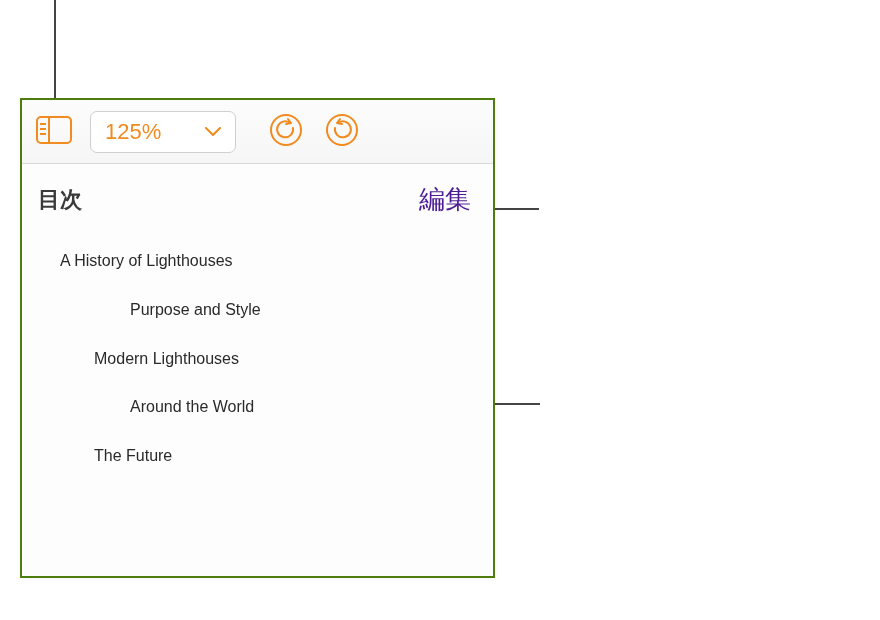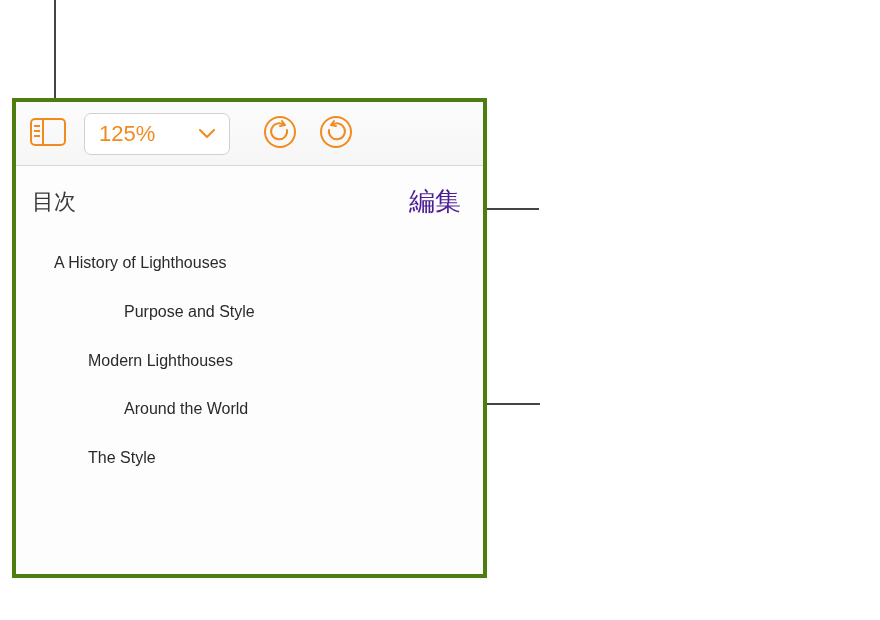--- a/index.html
+++ b/index.html
@@ -9,26 +9,26 @@
     }
     body {
       font-family: -apple-system, BlinkMacSystemFont, "Helvetica Neue", Arial, sans-serif;
       background: #fff;
       width: 880px;
       height: 620px;
       position: relative;
     }
     .window {
       position: absolute;
-      left: 12px;
+      left: 20px;
       top: 98px;
       width: 475px;
       height: 480px;
       background: #fdfdfd;
-      border: 4px solid #4d7c0f;
+      border: 2px solid #4d7c0f;
       box-shadow: 0 1px 3px rgba(0,0,0,0.05);
     }
     .toolbar {
       height: 64px;
       background: linear-gradient(to bottom, #fcfcfc, #f6f6f6);
       border-bottom: 1px solid #d8d8d8;
       display: flex;
       align-items: center;
       padding: 0 10px;
       gap: 14px;
@@ -84,21 +84,21 @@
     }
     .toc-header {
       display: flex;
       align-items: center;
       justify-content: space-between;
       padding: 0 22px 12px 16px;
     }
     .toc-title {
       font-size: 22px;
       color: #3a3a3a;
-      font-weight: 400;
+      font-weight: 700;
     }
     .edit-link {
       font-size: 26px;
       color: #4c1d95;
       cursor: pointer;
     }
     .toc-list {
       padding: 8px 0;
     }
     .toc-item {
@@ -211,16 +211,16 @@
   <div class="sidebar-body">
     <div class="toc-header">
       <span class="toc-title">目次</span>
       <span class="edit-link">編集</span>
     </div>
     <div class="toc-list">
       <div class="toc-item level-1">A History of Lighthouses</div>
       <div class="toc-item level-3">Purpose and Style</div>
       <div class="toc-item level-2">Modern Lighthouses</div>
       <div class="toc-item level-3">Around the World</div>
-      <div class="toc-item level-2">The Style</div>
+      <div class="toc-item level-2">The Future</div>
     </div>
   </div>
 </div>
 
 </body></html>

